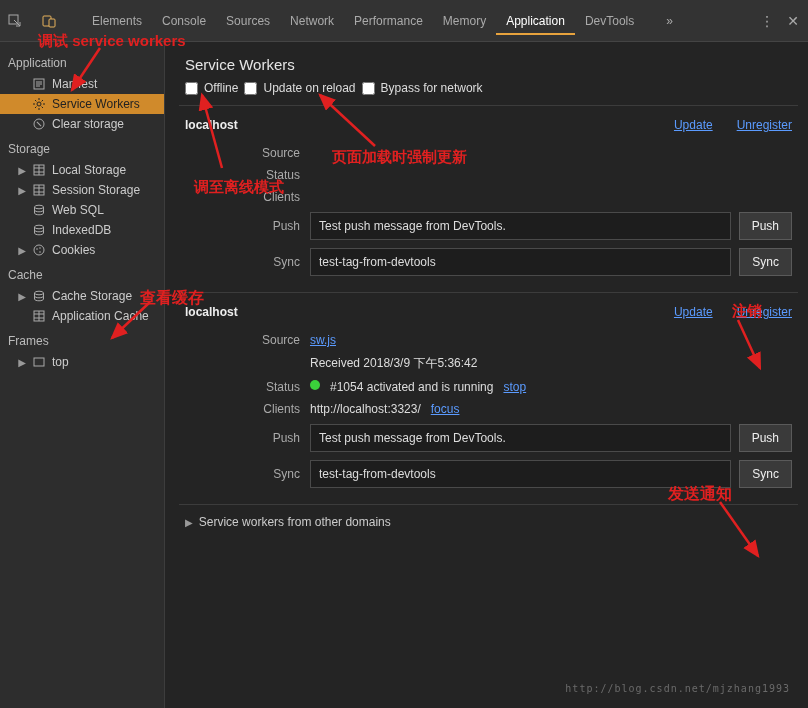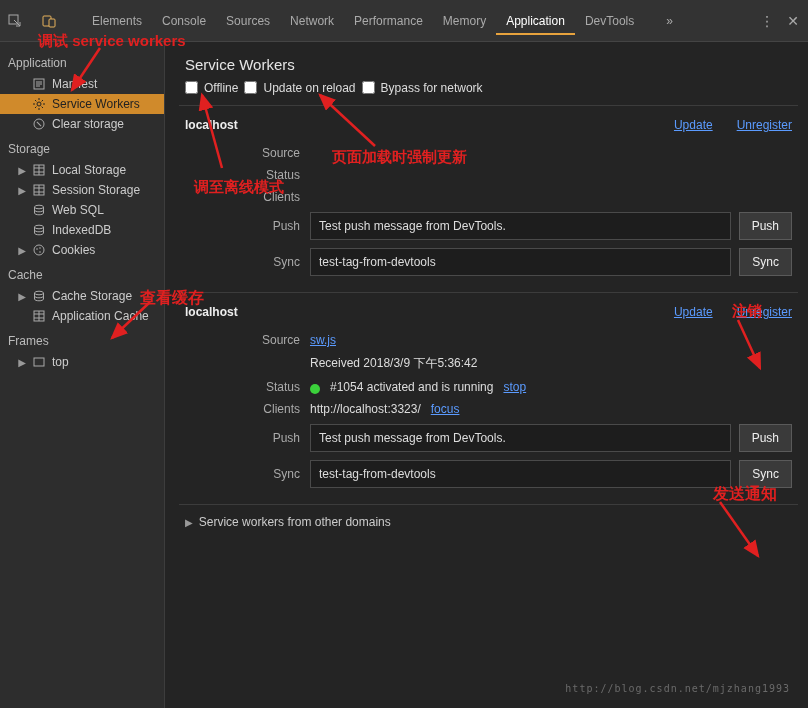--- a/index.html
+++ b/index.html
@@ -79,21 +79,21 @@
   }
   .panel-title {
     font-size: 15px;
     color:#e5e5e5;
     margin: 4px 0 8px 6px;
   }
   .checkrow {
     display:flex; gap: 6px; align-items:center;
     margin: 0 0 10px 6px;
   }
-  .chk { display:flex; align-items:flex-start; gap:6px; color:#ddd; }
+  .chk { display:flex; align-items:flex-end; gap:6px; color:#ddd; }
   .chk input { width:13px;height:13px; accent-color:#666; }
   .sw-section {
     border-top: 1px solid #3c3c3c;
     padding: 8px 0 12px 0;
   }
   .sw-head {
     display:flex; align-items:center;
     padding: 4px 6px 10px 6px;
   }
   .sw-head .host { font-weight:600; color:#eee; }
@@ -102,21 +102,21 @@
 
   .row {
     display:flex; align-items:center;
     padding: 4px 6px;
     gap: 10px;
   }
   .row .label {
     width: 115px; text-align:right;
     color:#aaa;
   }
-  .row .val { color:#ddd; display:flex; align-items:flex-end; gap:10px; }
+  .row .val { color:#ddd; display:flex; align-items:flex-start; gap:10px; }
   .status-dot { width:10px;height:10px;border-radius:50%;background:#3bd13b;display:inline-block; }
   .cmd-input {
     flex:1;
     background:#1d1d1d;
     border:1px solid #4a4a4a;
     color:#ddd;
     font-family: Liberation Sans, sans-serif;
     font-size:12px;
     padding: 5px 8px;
     height: 28px;
@@ -429,21 +429,21 @@
     </div>
 
   </div>
 </div>
 
 <div class="anno" style="left:38px; top:32px;">调试 service workers</div>
 <div class="anno" style="left:194px; top:170px;margin-top:8px;">调至离线模式</div>
 <div class="anno" style="left:332px; top:148px;">页面加载时强制更新</div>
 <div class="anno" style="left:140px; top:288px; font-size:16px;">查看缓存</div>
 <div class="anno" style="left:732px; top:302px;">注销</div>
-<div class="anno" style="left:668px; top:484px; font-size:16px;margin-left:45px;">发送通知</div>
+<div class="anno" style="left:668px; top:484px; font-size:16px;">发送通知</div>
 
 <svg class="arrows">
   <defs>
     <marker id="ah" markerWidth="8" markerHeight="8" refX="6" refY="3" orient="auto">
       <path d="M0,0 L7,3 L0,6 Z" fill="#e02020"></path>
     </marker>
   </defs>
 
   <path d="M100 48 L72 90" stroke="#e02020" stroke-width="2.5" fill="none" marker-end="url(#ah)"></path>
 

